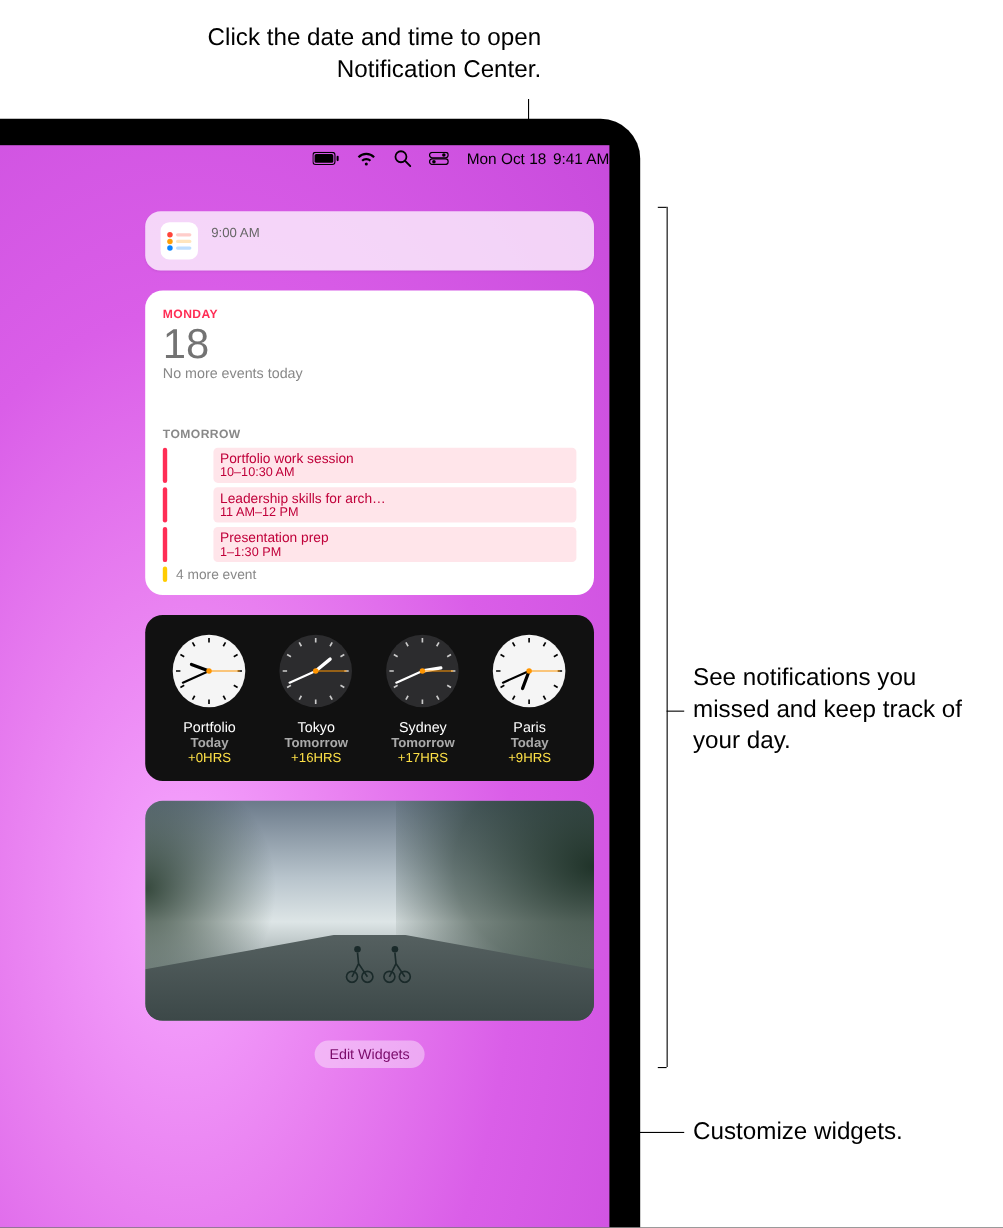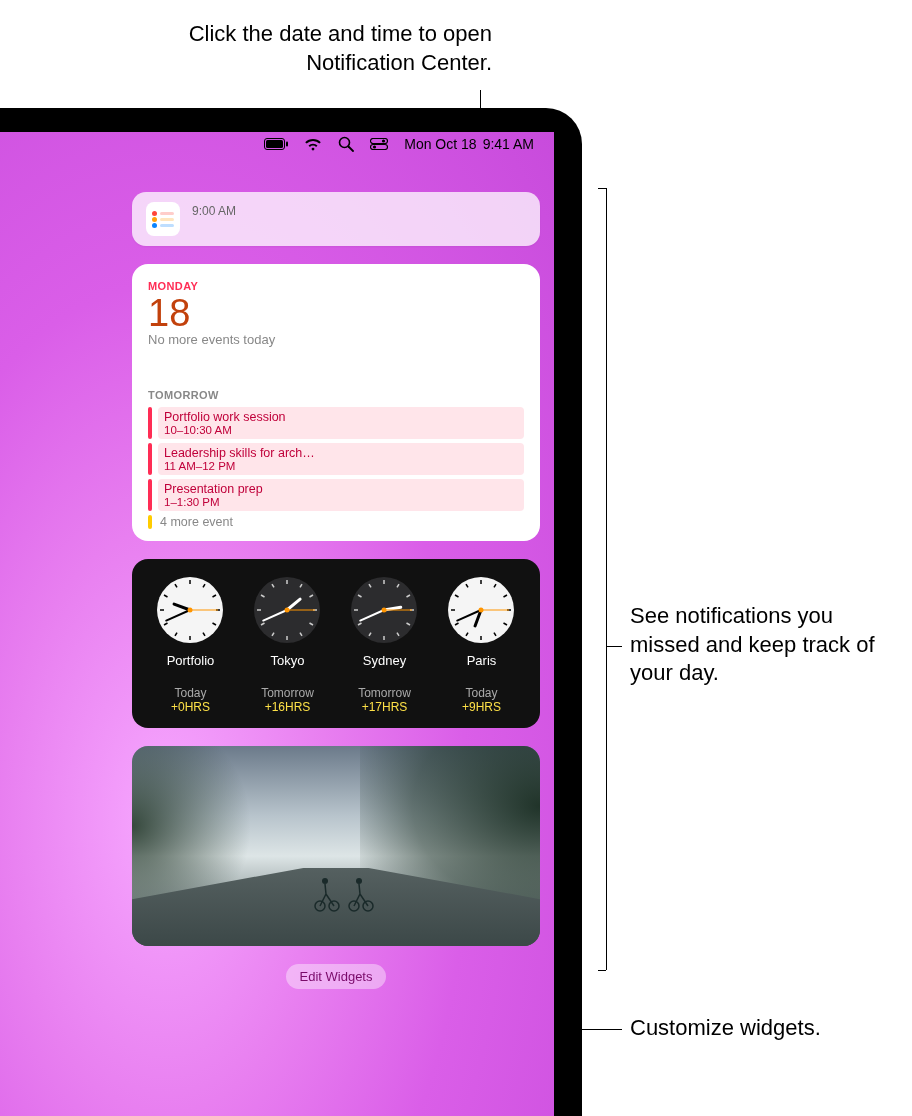--- a/index.html
+++ b/index.html
@@ -43,21 +43,21 @@
     width: 554px;
     height: 984px;
     background: radial-gradient(ellipse at 30% 70%, #f7a8ff 0%, #e87ff0 30%, #da5ee8 55%, #c84bdc 100%);
     overflow: hidden;
   }
 
   
   .menubar {
     position: absolute;
     top: 0;
-    right: 20px;
+    right: 0;
     height: 24px;
     display: flex;
     align-items: center;
     gap: 16px;
     font-size: 14px;
     color: #000;
   }
   .menubar .icon svg { display: block; }
   .menubar-dt { display: flex; gap: 6px; font-weight: 500;}
 
@@ -116,27 +116,28 @@
     background: #fff;
     border-radius: 16px;
     padding: 16px 16px 12px 16px;
     display: flex;
     gap: 14px;
     min-height: 180px;
     flex-direction: column;
   }
   .cal-left { width: 44%; display: flex; flex-direction: column; }
   .cal-day { font-size: 11px; font-weight: 700; letter-spacing: 0.4px; color: #ff2d55; }
-  .cal-date { font-size: 38px; font-weight: 400; color: #c2410c; line-height: 1; margin-top: 2px;}
+  .cal-date { font-size: 38px; font-weight: 400; color: #737373; line-height: 1; margin-top: 2px;}
   .cal-noevents { font-size: 13px; color: #888; margin-top: auto; padding-bottom: 28px;}
   .cal-right { flex: 1; }
   .cal-tomorrow { font-size: 11px; font-weight: 700; letter-spacing: 0.4px; color: #888; margin-bottom: 6px;}
   .event {
     display: flex;
     margin-bottom: 4px;
+    gap: 36px;
   }
   .event-bar {
     width: 4px;
     border-radius: 2px;
     margin-right: 6px;
     flex-shrink: 0;
   }
   .event-body {
     flex: 1;
     background: rgba(255,45,85,0.12);
@@ -165,21 +166,21 @@
     justify-content: space-around;
     color: #fff;
   }
   .clock-item { text-align: center; width: 24%; }
   .clock-face {
     width: 70px; height: 70px;
     margin: 0 auto 8px auto;
     position: relative;
   }
   .clock-city { font-size: 13px; font-weight: 500; }
-  .clock-day { font-size: 12px; color: #aaa; margin-top: 18px;}
+  .clock-day { font-size: 12px; color: #aaa; margin-top: 0; font-weight: bold;}
   .clock-off { font-size: 12px; color: #fde047; }
 
   
   .photo {
     border-radius: 16px;
     height: 200px;
     overflow: hidden;
     position: relative;
     background: linear-gradient(180deg,#6b7a8a 0%, #b8c4cc 35%, #dde5e6 55%, #4a5a5a 100%);
   }

